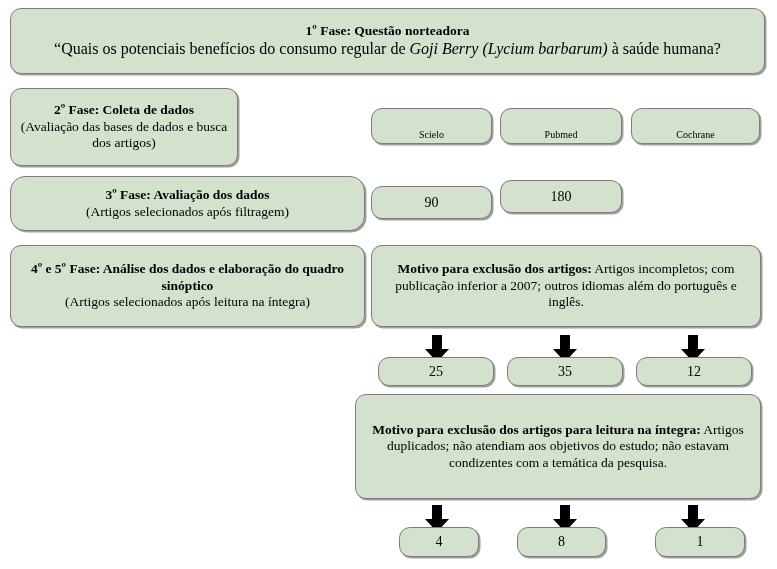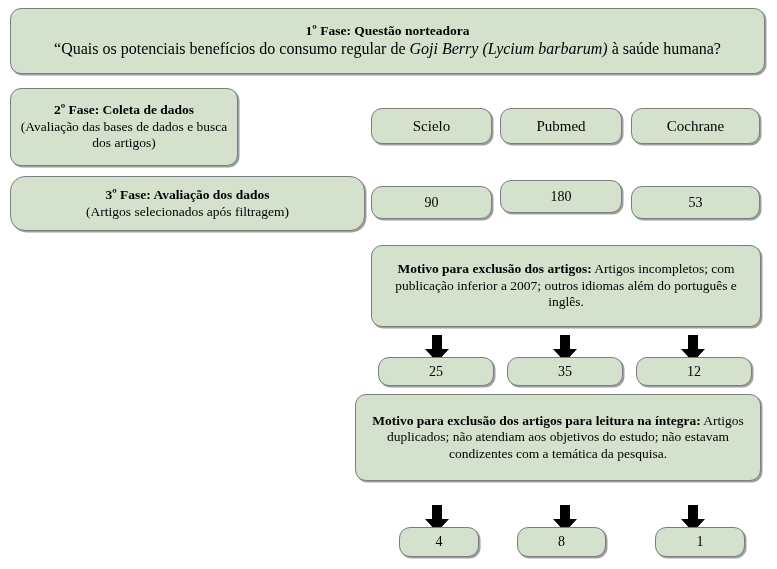--- a/index.html
+++ b/index.html
@@ -42,21 +42,22 @@
   .box b {
     font-weight: bold;
   }
   .box i {
     font-style: italic;
   }
   .numbox {
     font-size: 14px;
   }
   .dbbox {
-    font-size: 15px;
+    font-size: 10px;
+    align-items: flex-end;
   }
   .phase-title {
     font-weight: bold;
     display: block;
   }
   .q-line {
     display: block;
     font-size: 16px;
   }
   .arrow {
@@ -102,24 +103,27 @@
       <span>(Artigos selecionados após filtragem)</span>
     </div>
   </div>
 
   <div class="box numbox" style="left:371px; top:186px; width:121px; height:33px;">
     <span>90</span>
   </div>
   <div class="box numbox" style="left:500px; top:180px; width:122px; height:33px;">
     <span>180</span>
   </div>
-  <div class="box numbox" style="left:631px; top:186px; width:129px; height:33px;">
-    <span>53</span>
+
+  <div class="box" style="left:10px; top:245px; width:355px; height:82px;">
+    <div class="inner">
+      <span class="phase-title">4º e 5º Fase: Análise dos dados e elaboração do quadro sinóptico</span>
+      <span>(Artigos selecionados após leitura na íntegra)</span>
+    </div>
   </div>
-
 
   <div class="box" style="left:371px; top:245px; width:390px; height:82px;">
     <div class="inner">
       <b>Motivo para exclusão dos artigos:</b><span> Artigos incompletos; com publicação inferior a 2007; outros idiomas além do português e inglês.</span>
     </div>
   </div>
 
   <div class="arrow" style="left:424px; top:335px;">
     <svg width="26" height="28" viewBox="0 0 26 28" aria-hidden="true">
       <polygon points="8,0 18,0 18,14 25,14 13,27 1,14 8,14" fill="#000000"></polygon>
@@ -139,21 +143,21 @@
   <div class="box numbox" style="left:378px; top:357px; width:116px; height:29px;">
     <span>25</span>
   </div>
   <div class="box numbox" style="left:507px; top:357px; width:116px; height:29px;">
     <span>35</span>
   </div>
   <div class="box numbox" style="left:636px; top:357px; width:116px; height:29px;">
     <span>12</span>
   </div>
 
-  <div class="box" style="left:355px; top:394px; width:406px; height:87px;">
+  <div class="box" style="left:355px; top:394px; width:406px; height:105px;">
     <div class="inner">
       <b>Motivo para exclusão dos artigos para leitura na íntegra:</b><span> Artigos duplicados; não atendiam aos objetivos do estudo; não estavam condizentes com a temática da pesquisa.</span>
     </div>
   </div>
 
   <div class="arrow" style="left:424px; top:505px;">
     <svg width="26" height="28" viewBox="0 0 26 28" aria-hidden="true">
       <polygon points="8,0 18,0 18,14 25,14 13,27 1,14 8,14" fill="#000000"></polygon>
     </svg>
   </div>

